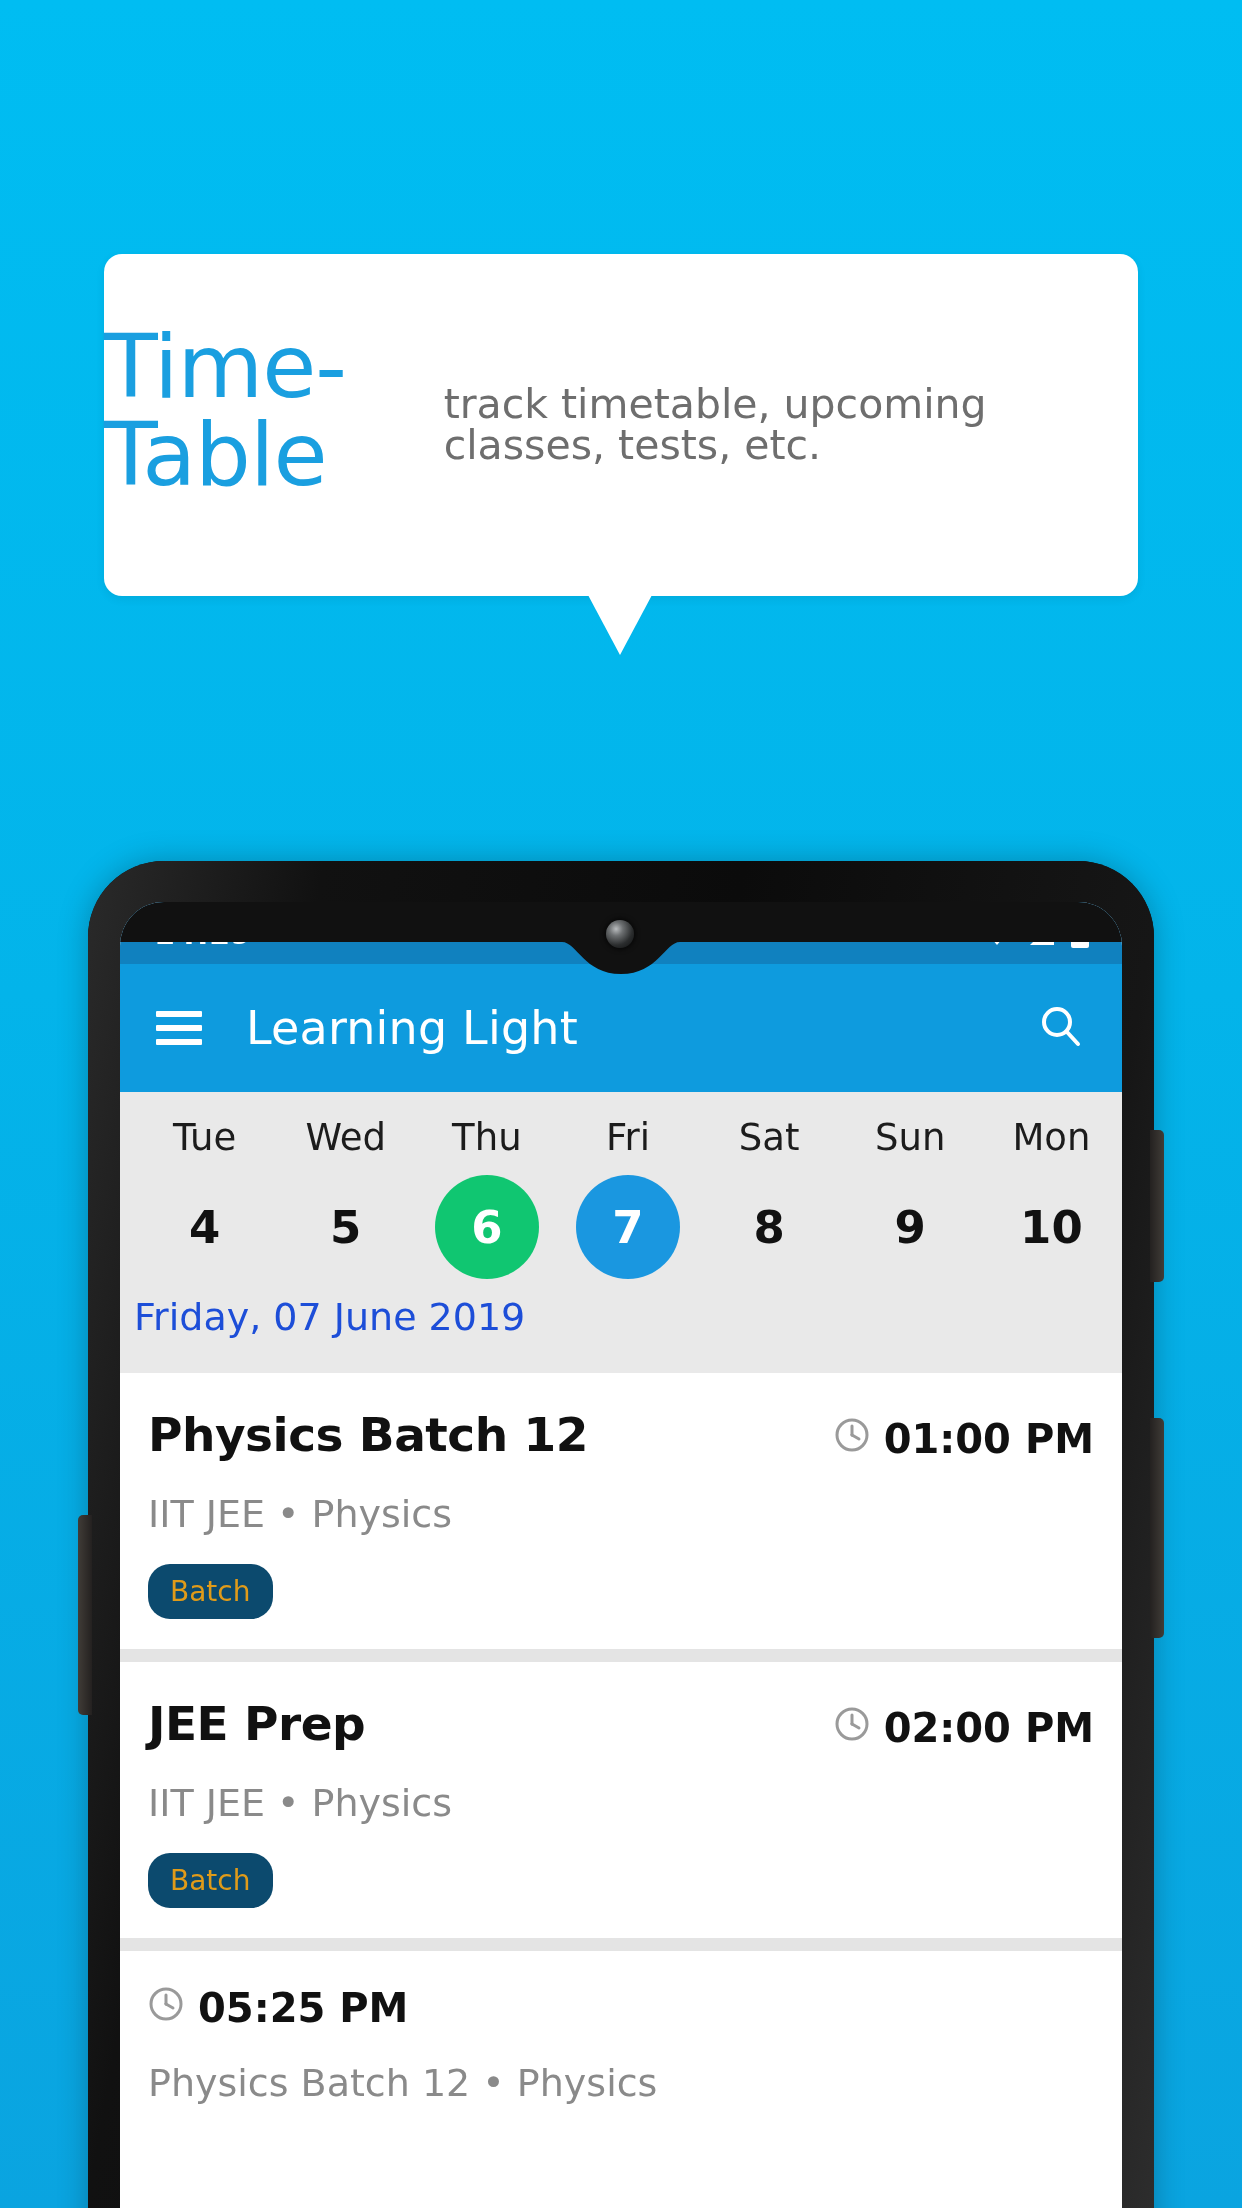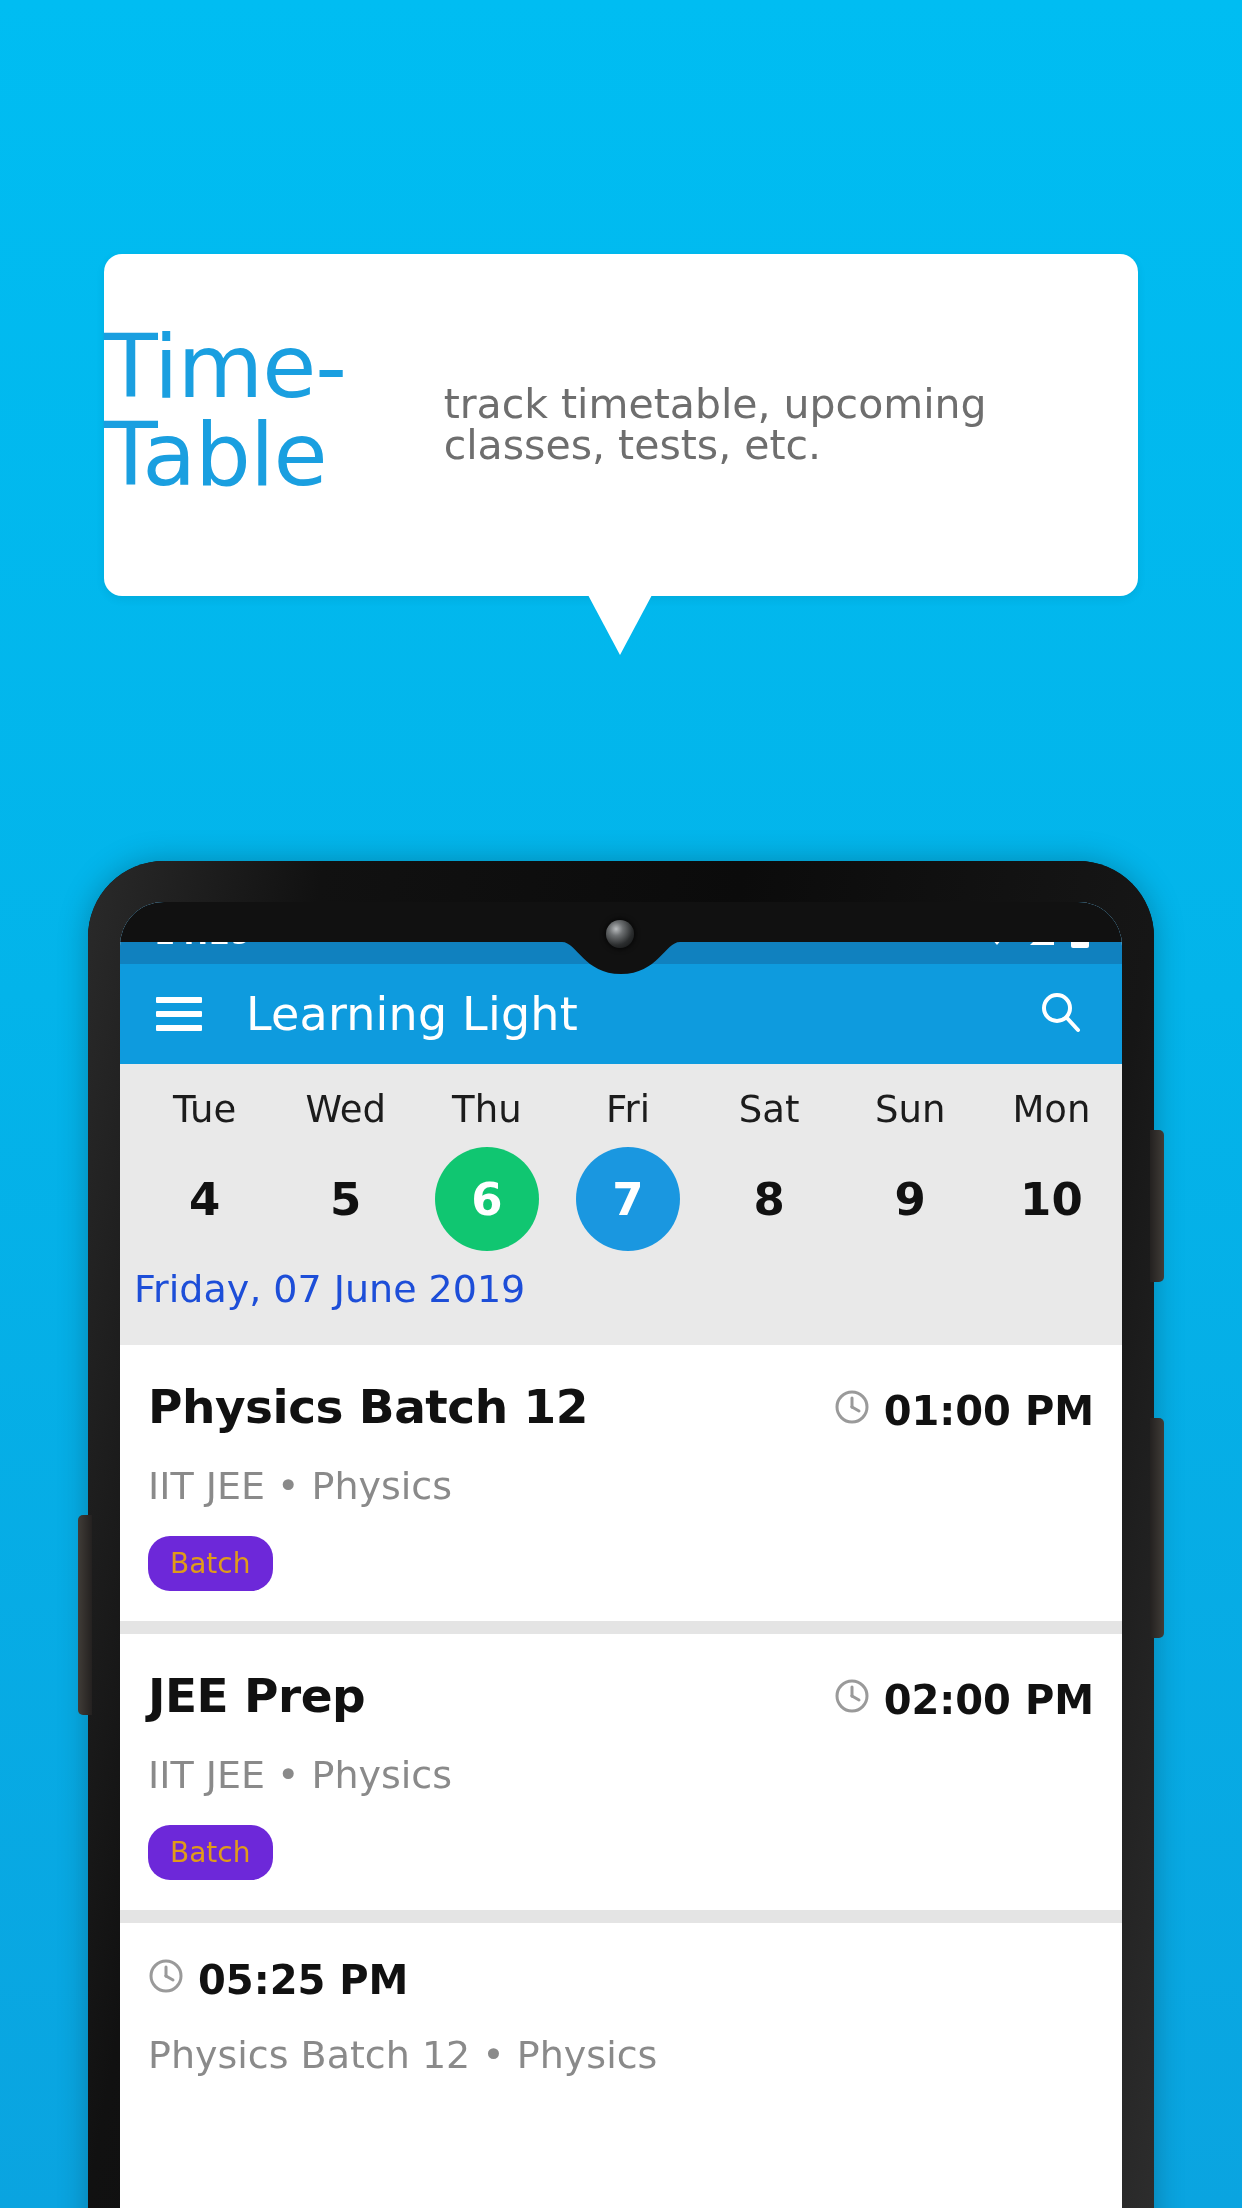--- a/index.html
+++ b/index.html
@@ -111,21 +111,21 @@
     position:absolute;
     left:486px; top:18px;
     width:28px; height:28px;
     border-radius:50%;
     background:radial-gradient(circle at 36% 32%, #b9bcbe 0%, #6d7072 26%, #2b2d2e 62%, #0c0d0e 100%);
     box-shadow:0 0 4px 2px rgba(0,0,0,0.55);
   }
 
   
   .appbar {
-    height:100px;
+    height:128px;
     background:#0e9bde;
     display:flex;
     align-items:center;
     padding:12px 28px;
   }
   .hamburger { width:46px; height:34px; display:flex; flex-direction:column; justify-content:space-between; margin-left:8px; cursor:pointer; }
   .hamburger span { display:block; height:6px; background:#ffffff; border-radius:1px; }
   .appbar-title {
     color:#ffffff;
     font-size:46px;
@@ -202,21 +202,21 @@
   }
   .card-sub {
     margin-top:30px;
     font-size:38px;
     color:#8a8a8a;
     font-weight:400;
   }
   .badge {
     display:inline-block;
     margin-top:28px;
-    background:#6d28d9;
+    background:#0c4a6e;
     color:#e09b19;
     font-size:28px;
     padding:11px 22px;
     border-radius:22px;
   }
 </style>
 </head>
 <body>
 
 <div class="bubble">

